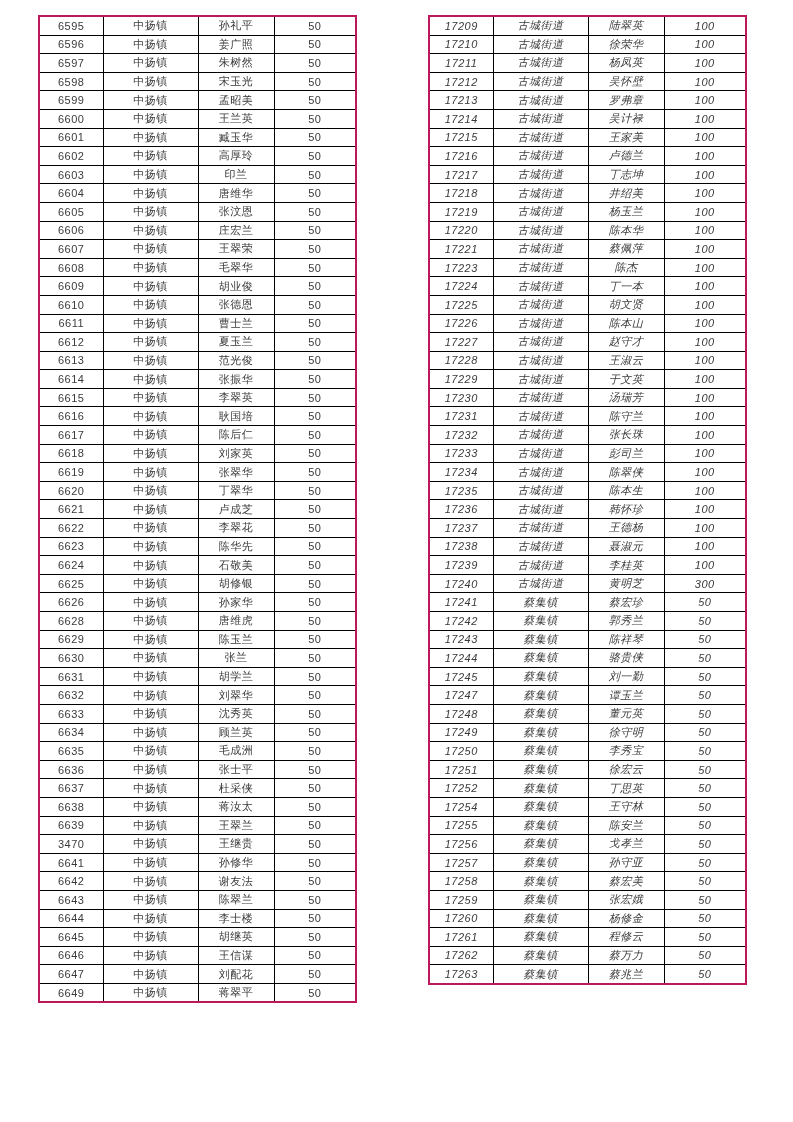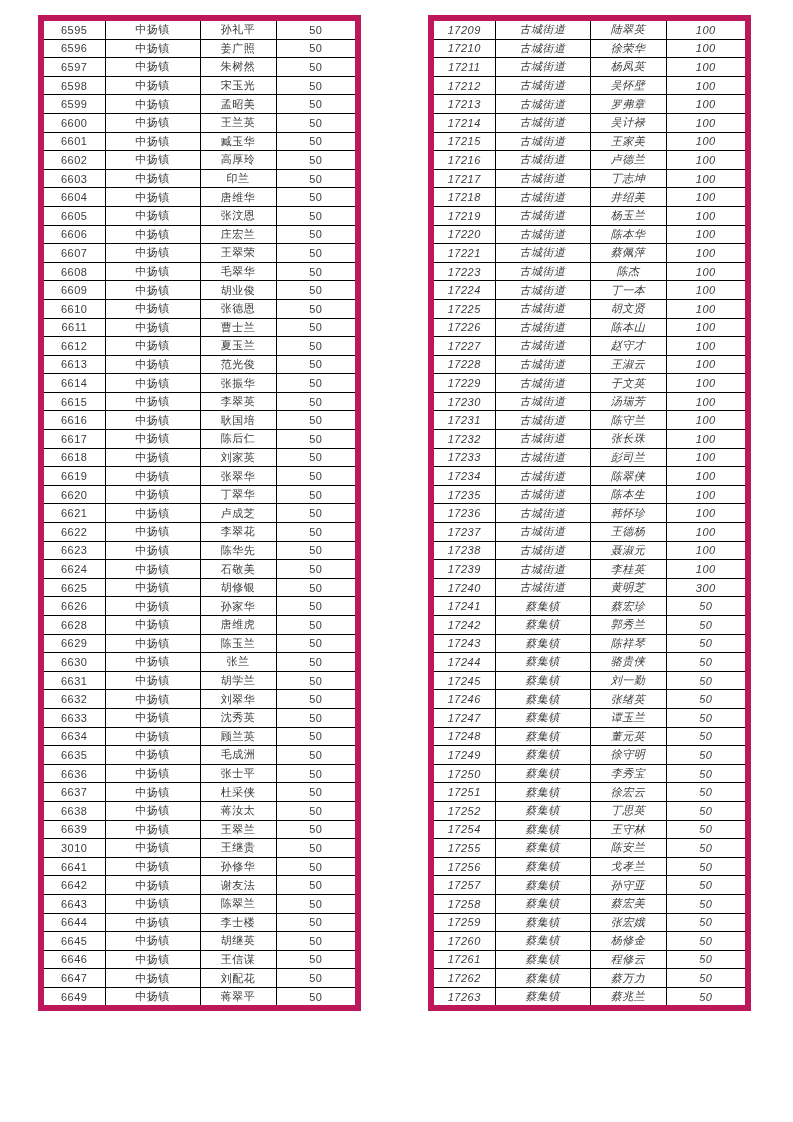--- a/index.html
+++ b/index.html
@@ -14,21 +14,21 @@
     background: #ffffff;
     font-family: "Liberation Sans", "DejaVu Sans", sans-serif;
     overflow: hidden;
   }
   table.roster {
     position: absolute;
     top: 15px;
     border-collapse: collapse;
     table-layout: fixed;
     width: 317px;
-    border: 6px solid #be185d;
+    border: 2px solid #be185d;
     padding-left: 20px;
   }
   table.roster.left  { left: 38px; }
   table.roster.right { left: 428px; font-style: italic; }
   table.roster td {
     border: 1px solid #000000;
     height: 17.6px;
     padding: 0;
     text-align: center;
     vertical-align: middle;
@@ -314,21 +314,21 @@
           <td>蒋汝太</td>
           <td>50</td>
         </tr>
         <tr>
           <td>6639</td>
           <td>中扬镇</td>
           <td>王翠兰</td>
           <td>50</td>
         </tr>
         <tr>
-          <td>3010</td>
+          <td>3470</td>
           <td>中扬镇</td>
           <td>王继贵</td>
           <td>50</td>
         </tr>
         <tr>
           <td>6641</td>
           <td>中扬镇</td>
           <td>孙修华</td>
           <td>50</td>
         </tr>
@@ -595,26 +595,20 @@
           <td>骆贵侠</td>
           <td>50</td>
         </tr>
         <tr>
           <td>17245</td>
           <td>蔡集镇</td>
           <td>刘一勤</td>
           <td>50</td>
         </tr>
         <tr>
-          <td>17246</td>
-          <td>蔡集镇</td>
-          <td>张绪英</td>
-          <td>50</td>
-        </tr>
-        <tr>
           <td>17247</td>
           <td>蔡集镇</td>
           <td>谭玉兰</td>
           <td>50</td>
         </tr>
         <tr>
           <td>17248</td>
           <td>蔡集镇</td>
           <td>董元英</td>
           <td>50</td>

